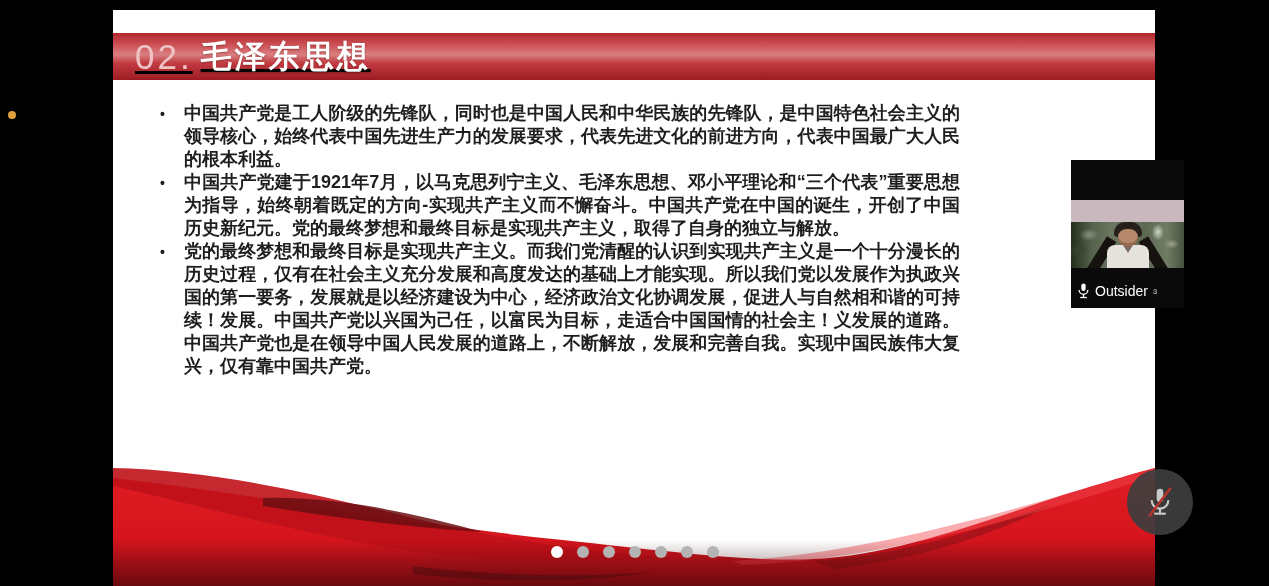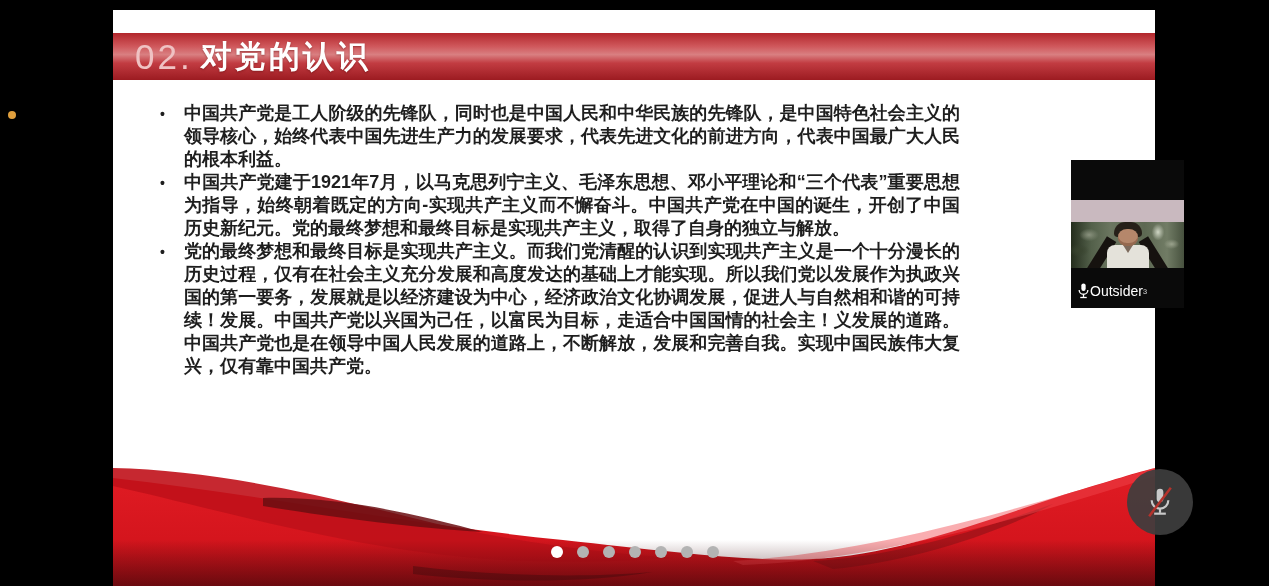--- a/index.html
+++ b/index.html
@@ -8,21 +8,21 @@
     font-family:"Liberation Sans","DejaVu Sans",sans-serif;
   }
   
   .slide{
     position:absolute;left:113px;top:10px;width:1042px;height:576px;
     background:#ffffff;overflow:hidden;
   }
   .banner{
     position:absolute;left:0;top:23px;width:100%;height:47px;
     background:linear-gradient(180deg,#b2262b 0%,#cf575b 28%,#d97f81 46%,#c23c42 64%,#9c1b21 100%);
-    display:flex;align-items:center;
+    display:flex;align-items:center;text-decoration:underline;
   }
   .banner .num{
     margin-left:22px;font-size:35px;font-weight:300;color:#efc2c3;
     letter-spacing:3px;line-height:1;
   }
   .banner .title{
     margin-left:8px;font-size:31px;font-weight:900;color:#ffffff;
     letter-spacing:3px;line-height:1;text-shadow:0 1px 2px rgba(90,10,12,.45);
   }
   .content{
@@ -62,41 +62,41 @@
         background:#262019;border-radius:12px 12px 4px 4px;}
   .face{position:absolute;left:50%;top:7px;width:20px;height:17px;margin-left:-10px;
         background:#b5876b;border-radius:45%;
         box-shadow:inset 0 -3px 0 rgba(90,50,30,.35);}
   .shirt{position:absolute;left:50%;top:23px;width:42px;height:24px;margin-left:-21px;
         background:#e4e2da;border-radius:8px 8px 0 0;}
   .collar{position:absolute;left:50%;top:23px;width:0;height:0;margin-left:-5px;
         border-left:5px solid transparent;border-right:5px solid transparent;
         border-top:8px solid #7c6a5c;}
   .cam-label{
-    position:absolute;left:6px;bottom:8px;display:flex;align-items:center;
+    position:absolute;left:6px;bottom:8px;display:flex;align-items:center;gap:5px;
     color:#ffffff;font-size:14px;
   }
   .cam-label .suffix{font-size:9px;color:#cfcfcf;align-self:center;}
   
   .mute-btn{
     position:absolute;left:1127px;top:469px;width:66px;height:66px;border-radius:50%;
     background:rgba(62,62,62,.92);z-index:7;display:flex;align-items:center;justify-content:center;
   }
   
   .orange-dot{position:absolute;left:8px;top:111px;width:8px;height:8px;border-radius:50%;
     background:#df9f3d;z-index:3;}
 </style>
 </head>
 <body>
 
 <div class="slide">
 
   <div class="banner">
     <span class="num">02.</span>
-    <span class="title">对党的认识</span>
+    <span class="title">毛泽东思想</span>
   </div>
 
   <div class="content">
     <ul>
       <li>
         <span class="marker">•</span>
         <span class="btext">中国共产党是工人阶级的先锋队，同时也是中国人民和中华民族的先锋队，是中国特色社会主义的领导核心，始终代表中国先进生产力的发展要求，代表先进文化的前进方向，代表中国最广大人民的根本利益。</span>
       </li>
       <li>
         <span class="marker">•</span>

